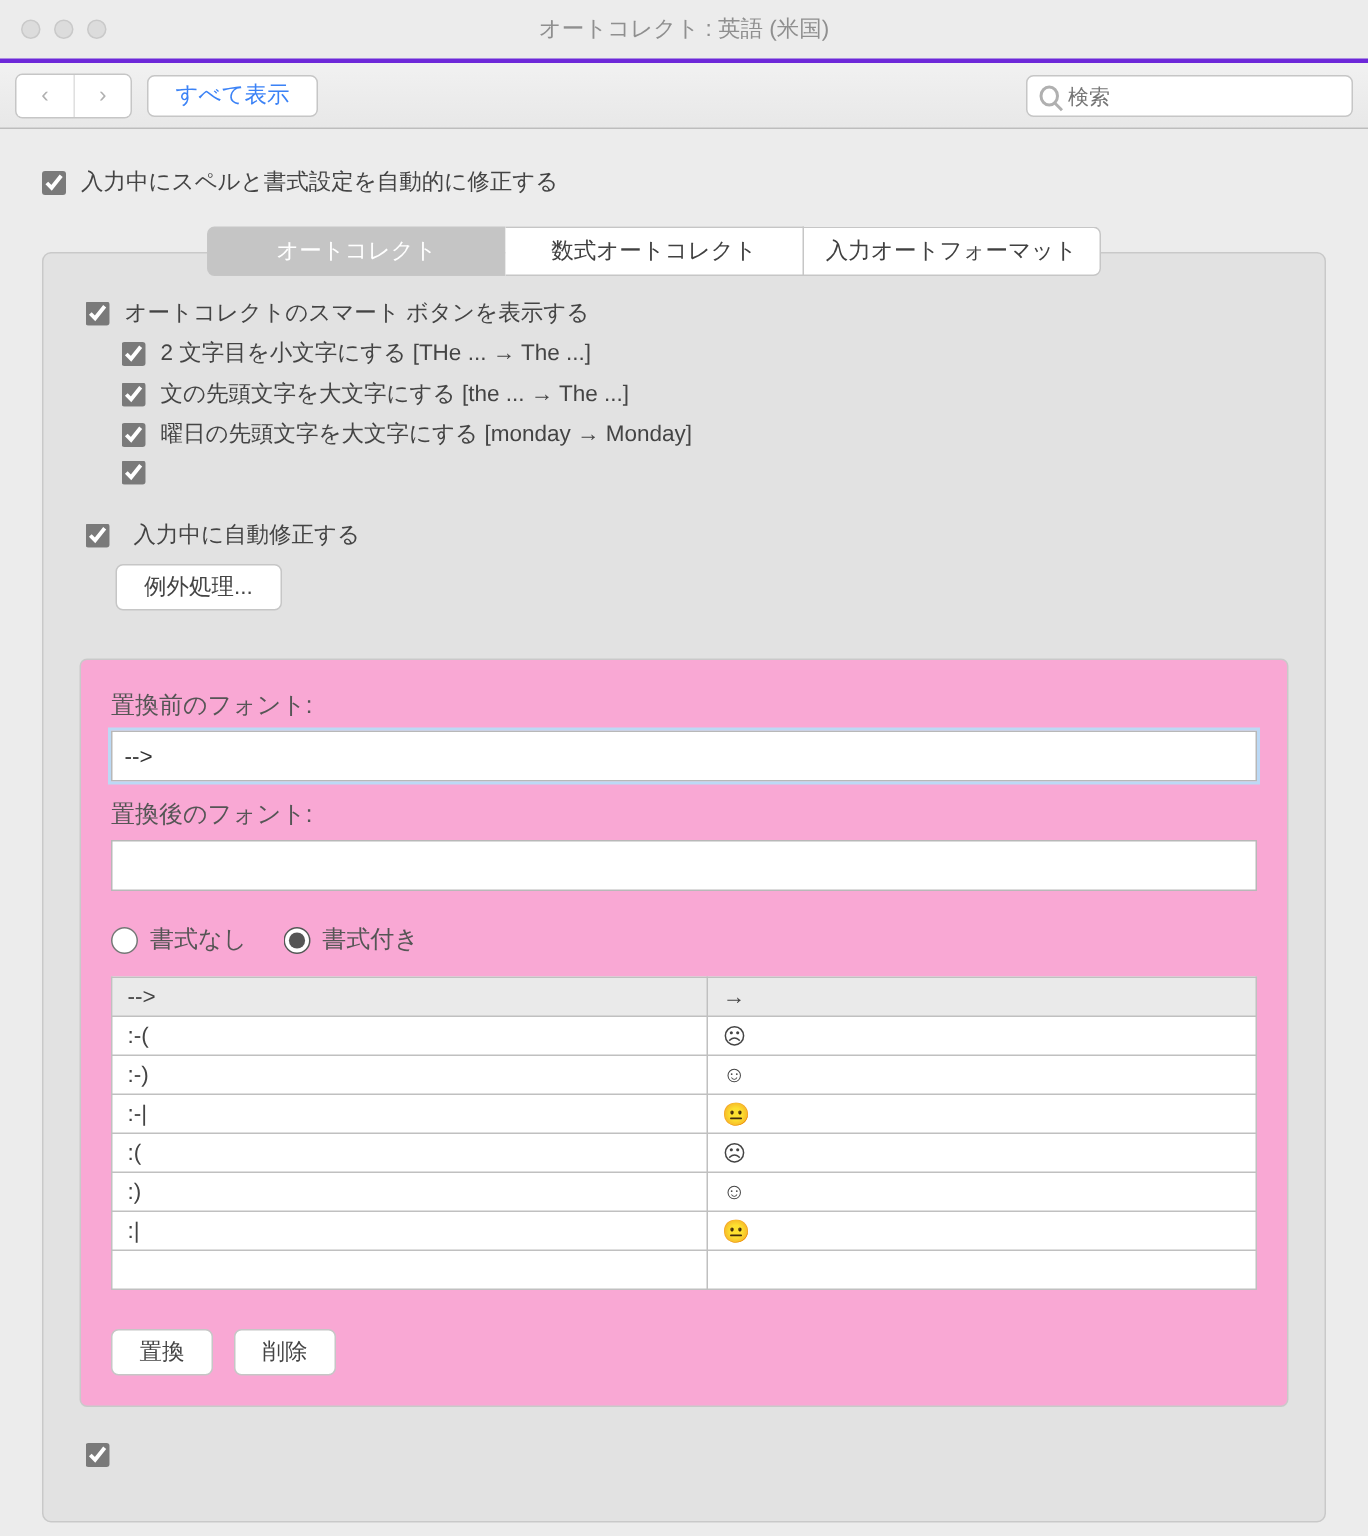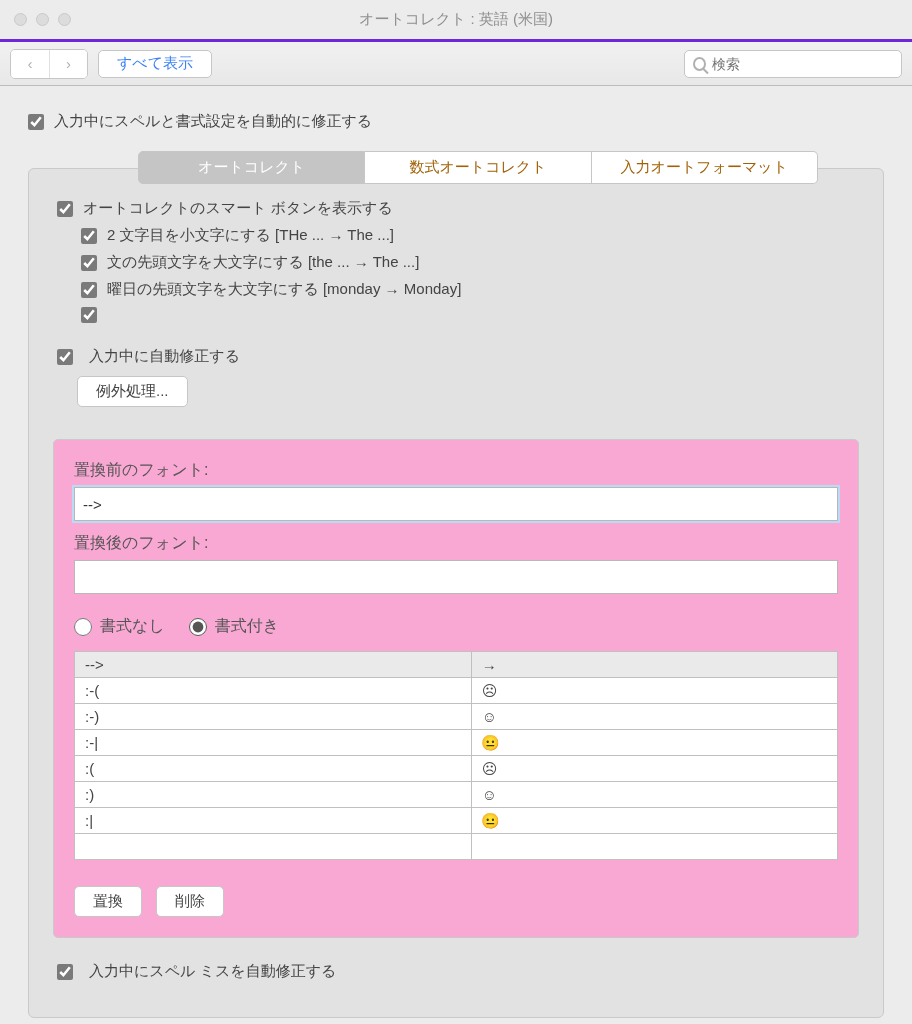--- a/index.html
+++ b/index.html
@@ -67,30 +67,30 @@
 }
 .search-icon { width: 14px; height: 14px; border: 2px solid #b0b0b0; border-radius: 50%; position: relative; }
 .search-icon::after { content: ""; position: absolute; width: 7px; height: 2px; background: #b0b0b0; transform: rotate(45deg); bottom: -3px; right: -5px; }
 .search-input { border: none; outline: none; font-size: 14px; color: #be185d; background: transparent; flex: 1; }
 .content { padding: 26px 28px; }
 .check-row { display: flex; align-items: center; gap: 10px; margin-bottom: 8px; }
 input[type=checkbox] { width: 16px; height: 16px; accent-color: #7a7a7a; }
 .tabbar {
   display: flex;
   margin: 20px 0 0 110px;
-  width: 680px;
+  width: 596px;
 }
 .tab {
   flex: 1;
   text-align: center;
   padding: 6px 0;
   background: #fff;
   border: 1px solid #c6c6c6;
   font-size: 15px;
-  color: #a16207;
+  color: #404040;
 }
 .tab + .tab { border-left: none; }
 .tab:first-child { border-top-left-radius: 5px; border-bottom-left-radius: 5px; }
 .tab:last-child { border-top-right-radius: 5px; border-bottom-right-radius: 5px; }
 .tab.active { background: #c5c5c5; color: #fff; }
 .panel {
   background: #e2e2e2;
   border: 1px solid #c9c9c9;
   border-radius: 6px;
   margin-top: -16px;
@@ -273,17 +273,16 @@
       </table>
 
       <div class="action-row">
         <button class="btn">置換</button>
         <button class="btn">削除</button>
       </div>
     </div>
 
     <label class="check-row top-gap">
       <input type="checkbox" checked="" style="">
-      <span>入力中にスペル ミスを自動修正する</span>
     </label>
 
   </div>
 </div>
 
 </body></html>

